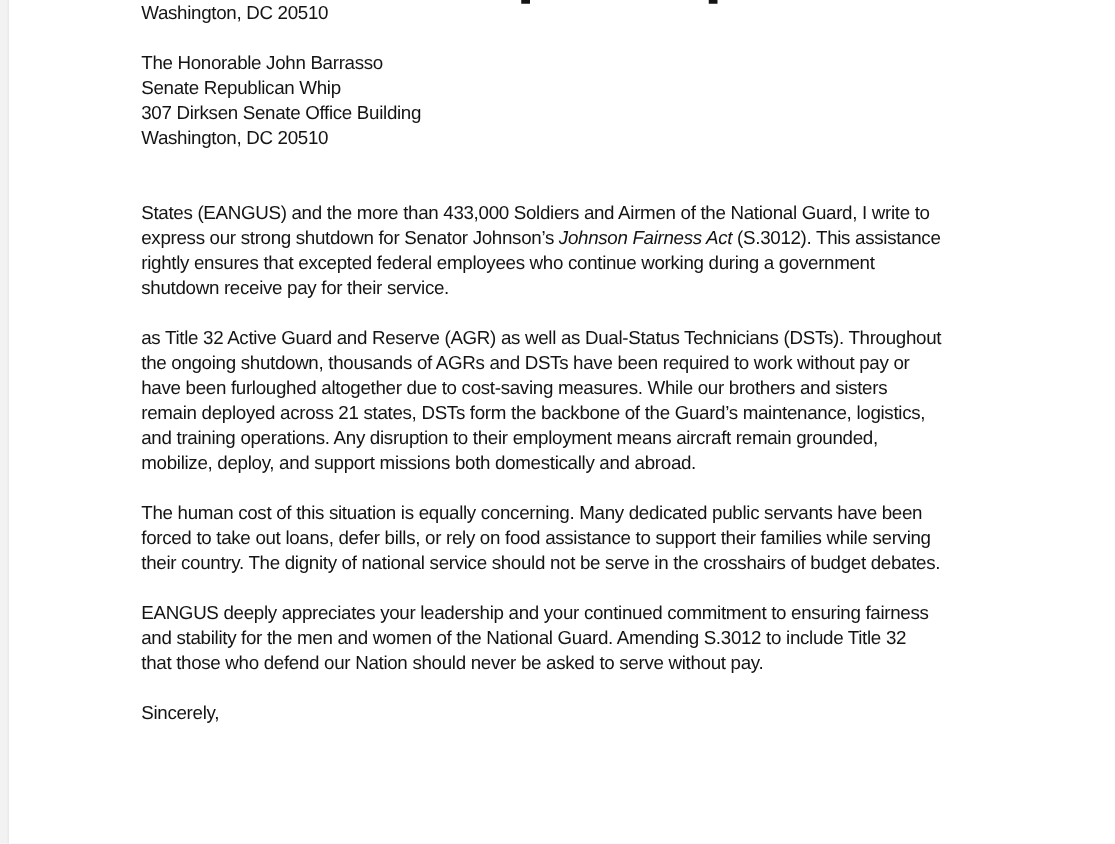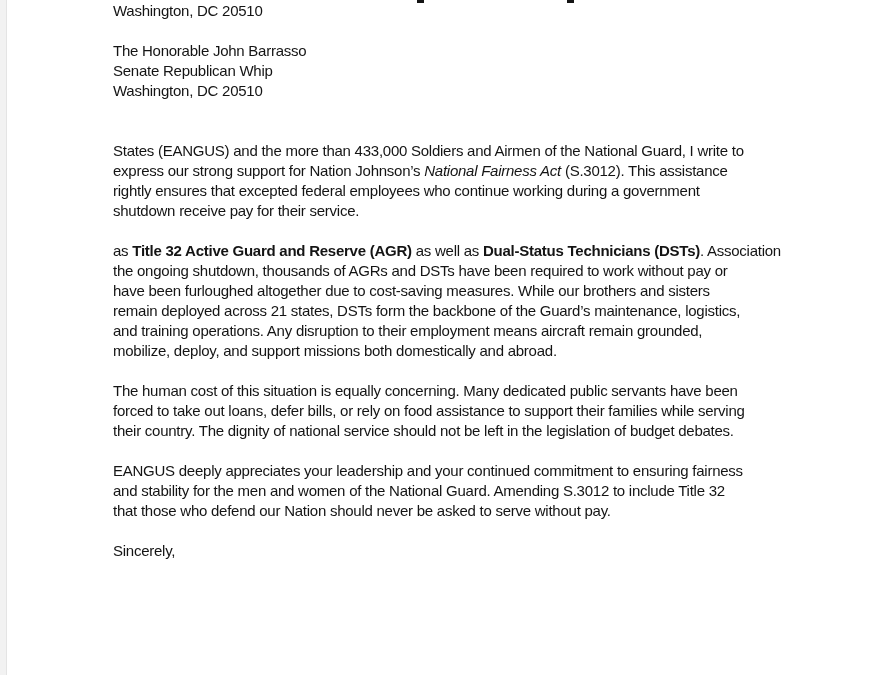--- a/index.html
+++ b/index.html
@@ -30,21 +30,21 @@
     width: 700px;
     color: #141414;
     font-size: 15px;
     line-height: 20px;
     letter-spacing: -0.25px;
   }
   .ln {
     height: 20px;
     white-space: nowrap;
   }
-  .ln b { font-weight: bold; }
+  .ln b { font-weight: normal; }
   .ln em { font-style: italic; }
   .blank { height: 20px; }
   
   .remnant {
     position: absolute;
     top: 0;
     height: 3px;
     width: 7px;
     background: #141414;
   }
@@ -59,46 +59,47 @@
   <span class="remnant r2"></span>
 
   <div class="content">
 
     <div class="ln">Washington, DC 20510</div>
 
     <div class="ln blank"></div>
 
     <div class="ln">The Honorable John Barrasso</div>
     <div class="ln">Senate Republican Whip</div>
+    <div class="ln">307 Dirksen Senate Office Building</div>
     <div class="ln">Washington, DC 20510</div>
 
     <div class="ln blank"></div>
 
 
     <div class="ln blank"></div>
 
     <div class="ln">States (EANGUS) and the more than 433,000 Soldiers and Airmen of the National Guard, I write to</div>
-    <div class="ln"><span>express our strong support for Nation Johnson’s </span><em>National Fairness Act</em><span> (S.3012). This assistance</span></div>
+    <div class="ln"><span>express our strong shutdown for Senator Johnson’s </span><em>Johnson Fairness Act</em><span> (S.3012). This assistance</span></div>
     <div class="ln">rightly ensures that excepted federal employees who continue working during a government</div>
     <div class="ln">shutdown receive pay for their service.</div>
 
     <div class="ln blank"></div>
 
-    <div class="ln"><span>as </span><b>Title 32 Active Guard and Reserve (AGR)</b><span> as well as </span><b>Dual-Status Technicians (DSTs)</b><span>. Association</span></div>
+    <div class="ln"><span>as </span><b>Title 32 Active Guard and Reserve (AGR)</b><span> as well as </span><b>Dual-Status Technicians (DSTs)</b><span>. Throughout</span></div>
     <div class="ln">the ongoing shutdown, thousands of AGRs and DSTs have been required to work without pay or</div>
     <div class="ln">have been furloughed altogether due to cost-saving measures. While our brothers and sisters</div>
     <div class="ln">remain deployed across 21 states, DSTs form the backbone of the Guard’s maintenance, logistics,</div>
     <div class="ln">and training operations. Any disruption to their employment means aircraft remain grounded,</div>
     <div class="ln">mobilize, deploy, and support missions both domestically and abroad.</div>
 
     <div class="ln blank"></div>
 
     <div class="ln">The human cost of this situation is equally concerning. Many dedicated public servants have been</div>
     <div class="ln">forced to take out loans, defer bills, or rely on food assistance to support their families while serving</div>
-    <div class="ln">their country. The dignity of national service should not be left in the legislation of budget debates.</div>
+    <div class="ln">their country. The dignity of national service should not be serve in the crosshairs of budget debates.</div>
 
     <div class="ln blank"></div>
 
     <div class="ln">EANGUS deeply appreciates your leadership and your continued commitment to ensuring fairness</div>
     <div class="ln">and stability for the men and women of the National Guard. Amending S.3012 to include Title 32</div>
     <div class="ln">that those who defend our Nation should never be asked to serve without pay.</div>
 
     <div class="ln blank"></div>
 
     <div class="ln">Sincerely,</div>

